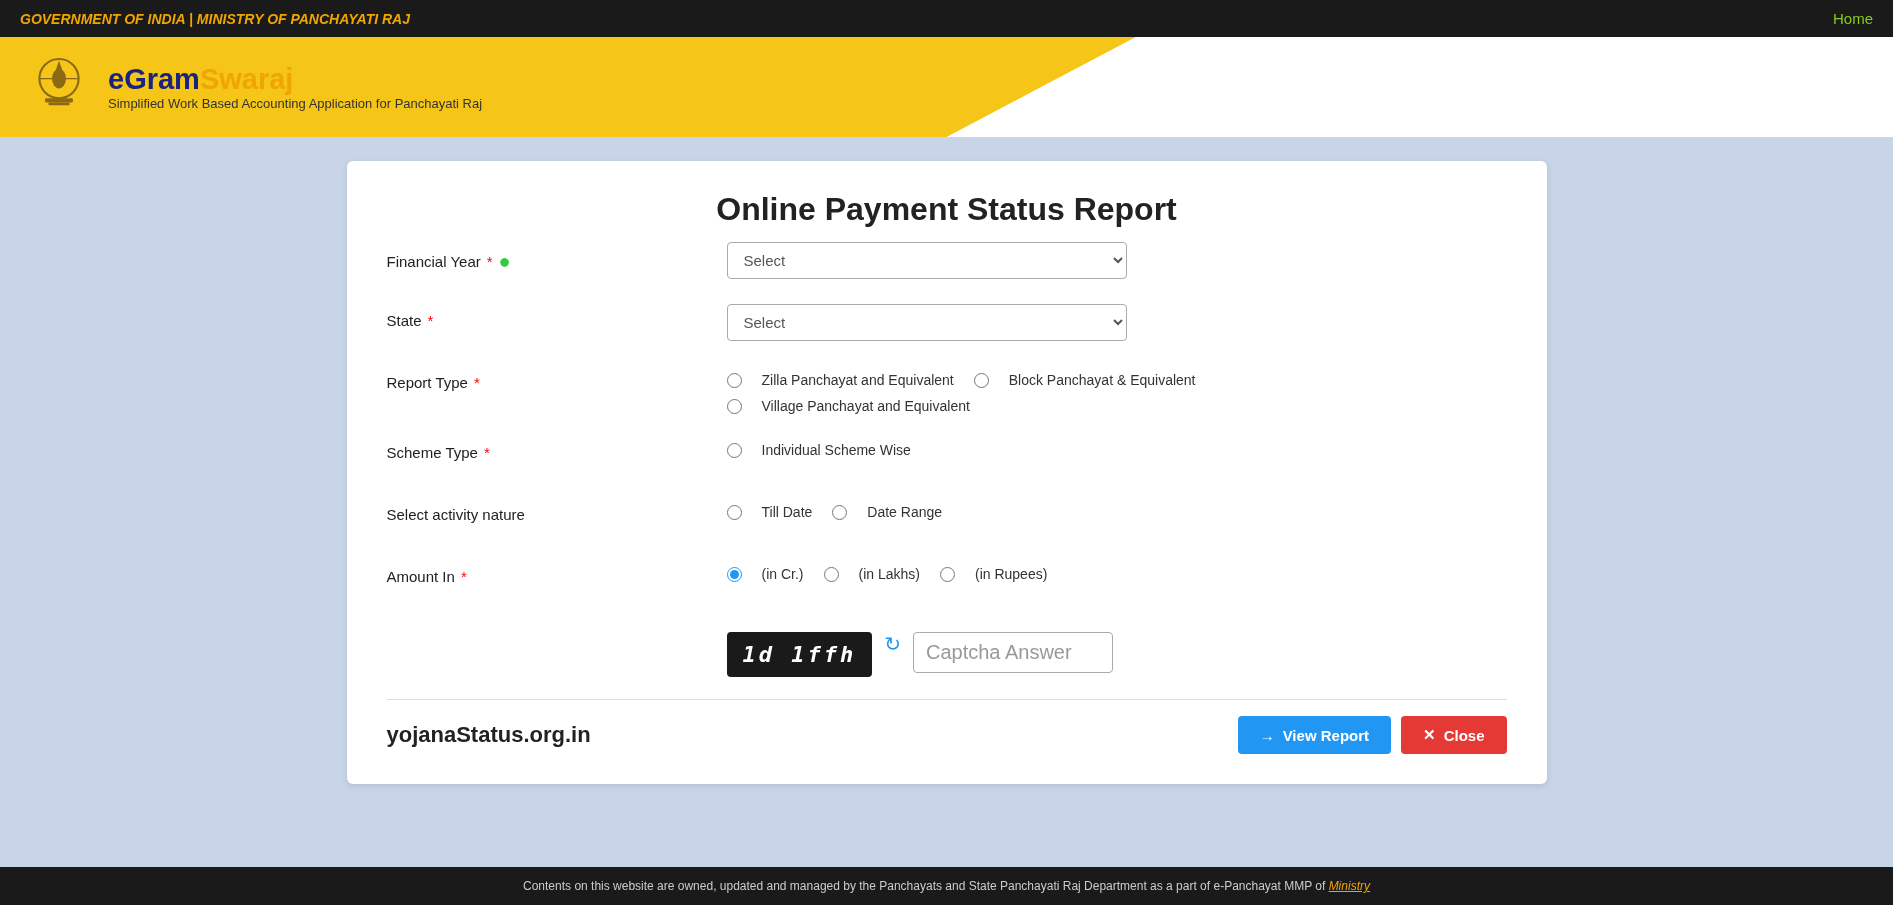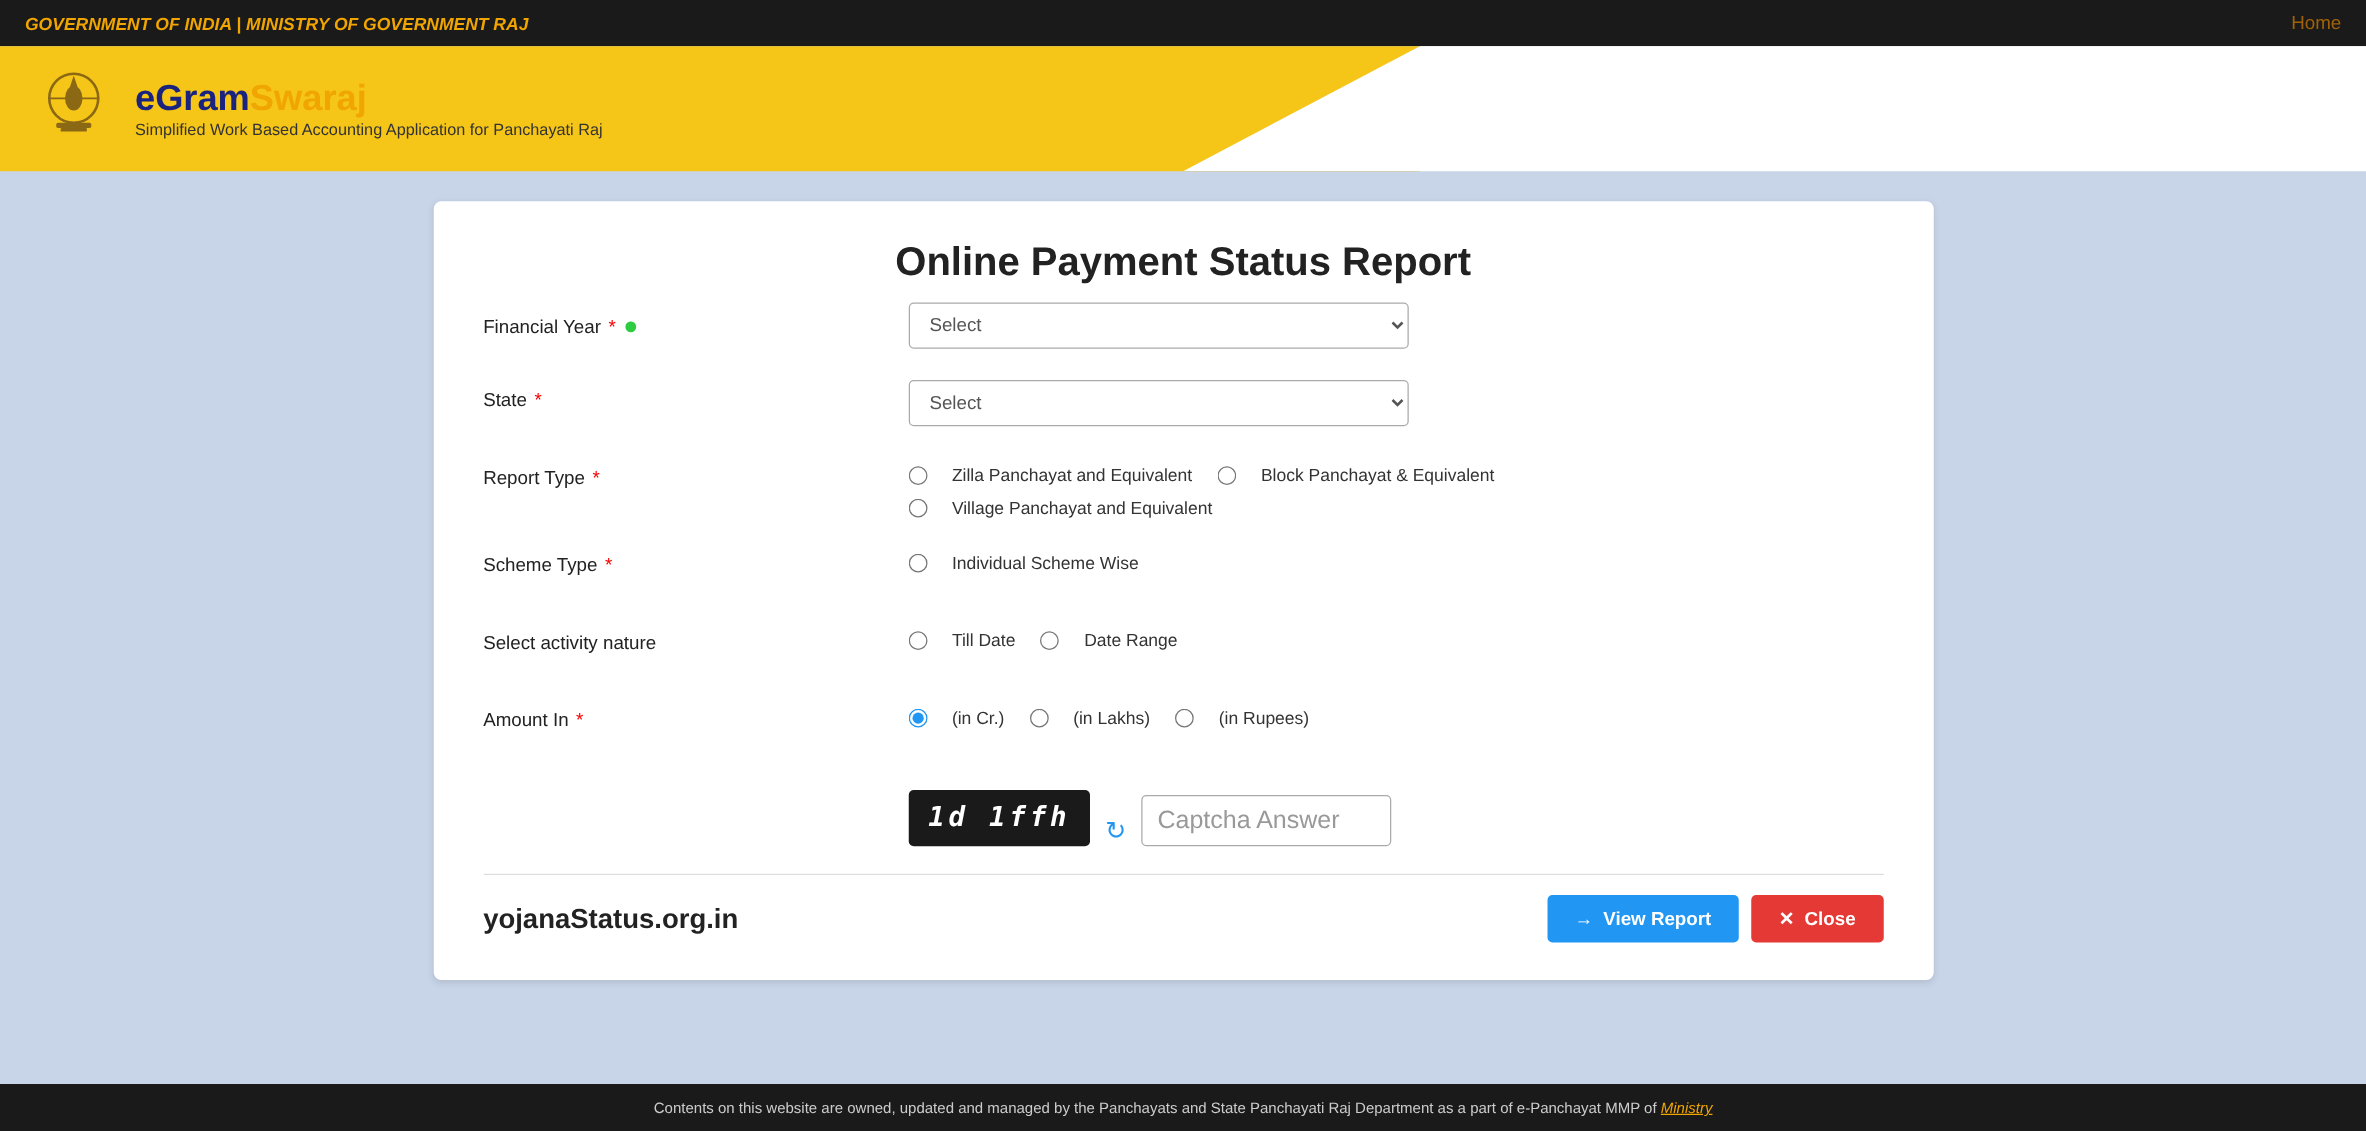--- a/index.html
+++ b/index.html
@@ -10,21 +10,21 @@
       background: #1a1a1a;
       color: #fff;
       display: flex;
       justify-content: space-between;
       align-items: center;
       padding: 10px 20px;
       font-size: 14px;
     }
     .top-bar .gov-title { font-weight: bold; }
     .top-bar .gov-title span { color: #f0a500; font-style: italic; }
-    .top-bar .home-link { color: #a16207; text-decoration: none; font-size: 15px; }
+    .top-bar .home-link { color: #84cc16; text-decoration: none; font-size: 15px; }
 
     
     .header {
       background: linear-gradient(to right, #f5c518 60%, #fff 60%);
       display: flex;
       align-items: center;
       padding: 12px 24px;
       position: relative;
       min-height: 100px;
       overflow: hidden;
@@ -112,21 +112,21 @@
       appearance: auto;
     }
 
     .radio-group { display: flex; flex-wrap: wrap; gap: 10px 20px; padding-top: 6px; }
     .radio-item { display: flex; align-items: center; gap: 20px; font-size: 14px; color: #333; cursor: pointer; }
     .radio-item input[type="radio"] { cursor: pointer; width: 15px; height: 15px; accent-color: #555; }
 
     
     .captcha-row {
       display: flex;
-      align-items: flex-end;
+      align-items: flex-start;
       gap: 12px;
       margin-top: 10px;
     }
     .captcha-img {
       background: #1a1a1a;
       color: #fff;
       font-family: monospace;
       font-size: 22px;
       font-weight: bold;
       letter-spacing: 3px;
@@ -193,21 +193,21 @@
       bottom: 0;
       width: 100%;
     }
     .page-footer a { color: #f0a500; font-style: italic; }
   </style>
 </head>
 <body>
 
 <div class="top-bar">
   <span class="gov-title">
-    <span>GOVERNMENT OF INDIA | </span><span style="color:#f0a500;">MINISTRY OF GOVERNMENT RAJ</span>
+    <span>GOVERNMENT OF INDIA | </span><span style="color:#f0a500;">MINISTRY OF PANCHAYATI RAJ</span>
   </span>
   <a class="home-link" href="#">Home</a>
 </div>
 
 <div class="header">
 
   <svg class="header-logo" viewBox="0 0 100 100" xmlns="http://www.w3.org/2000/svg">
     <circle cx="50" cy="38" r="28" fill="none" stroke="#8B6914" stroke-width="3"></circle>
     <ellipse cx="50" cy="38" rx="10" ry="14" fill="#8B6914"></ellipse>
     <line x1="22" y1="38" x2="78" y2="38" stroke="#8B6914" stroke-width="2"></line>

